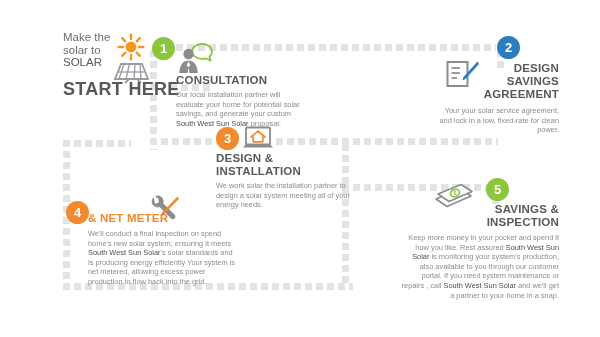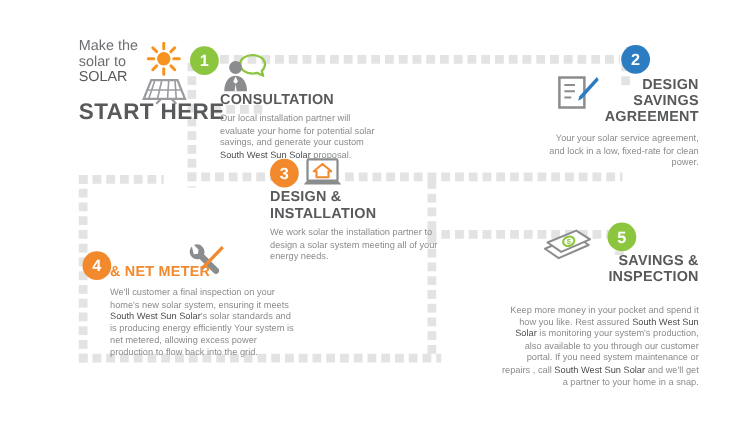--- a/index.html
+++ b/index.html
@@ -203,38 +203,38 @@
       <path d="M14.5 18.8 L11 21.5 L12.4 17.2 Z" fill="#8a8c8e"></path>
     </svg>
   </div>
 
   <div class="step" style="left:88px; top:199px; width:150px;">
     <div class="step-title" style="color:#f2892d;">
       <br>
       <span>&amp; NET METER</span>
     </div>
     <div class="step-body" style="margin-top:4px;">
-      <span>We'll customer a final inspection on your home's new solar system, ensuring it meets </span><b>South West Sun Solar</b><span>'s solar standards and is producing energy efficiently  Your system is net metered, allowing excess power production to flow back into the grid.</span>
+      <span>We'll conduct a final inspection on spend home's new solar system, ensuring it meets </span><b>South West Sun Solar</b><span>'s solar standards and is producing energy efficiently  Your system is net metered, allowing excess power production to flow back into the grid.</span>
     </div>
   </div>
 
   <div class="badge green" style="left:486px; top:178px;">5</div>
 
   <div class="icon" style="left:434px; top:183px;">
     <svg width="40" height="26" viewBox="0 0 40 26">
       <path d="M2 16 L13 23.5 L37 13 L26 5.5 Z" fill="none" stroke="#8a8c8e" stroke-width="1.6" stroke-linejoin="round"></path>
       <path d="M4 11 L15 18.5 L38 8.5 L27 1.5 Z" fill="#ffffff" stroke="#8a8c8e" stroke-width="1.6" stroke-linejoin="round"></path>
       <ellipse cx="21" cy="10" rx="4.6" ry="3.6" transform="rotate(-22 21 10)" fill="none" stroke="#8cc63e" stroke-width="1.7"></ellipse>
       <text x="21" y="12.3" font-size="6" fill="#8cc63e" text-anchor="middle" font-family="Liberation Sans, sans-serif" font-weight="bold">$</text>
     </svg>
   </div>
 
   <div class="step" style="left:399px; top:203px; width:160px; text-align:right;">
     <div class="step-title">
       <span>SAVINGS &amp;</span><br>
       <span>INSPECTION</span>
     </div>
-    <div class="step-body" style="margin-top:14px;">
+    <div class="step-body" style="margin-top:4px;">
       <span>Keep more money in your pocket and spend it how you like. Rest assured </span><b>South West Sun Solar</b><span> is monitoring your  system's production, also available to you through our customer portal. If you need system maintenance or repairs , call </span><b>South West Sun Solar</b><span>  and we'll get a partner to your home in a snap.</span>
     </div>
   </div>
 
 </div>
 
 </body></html>

